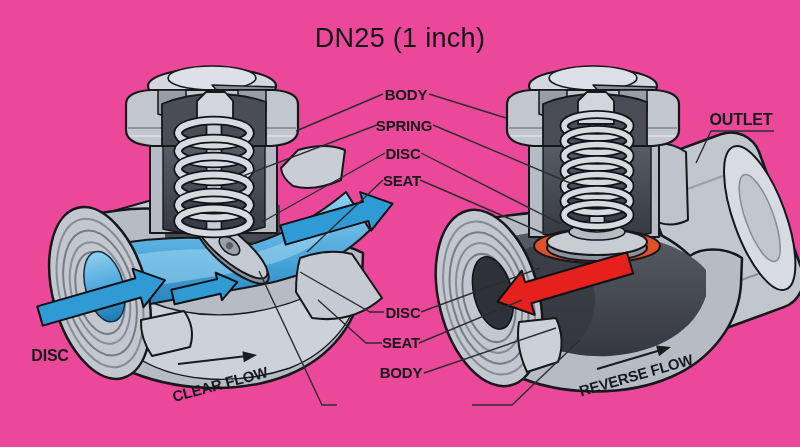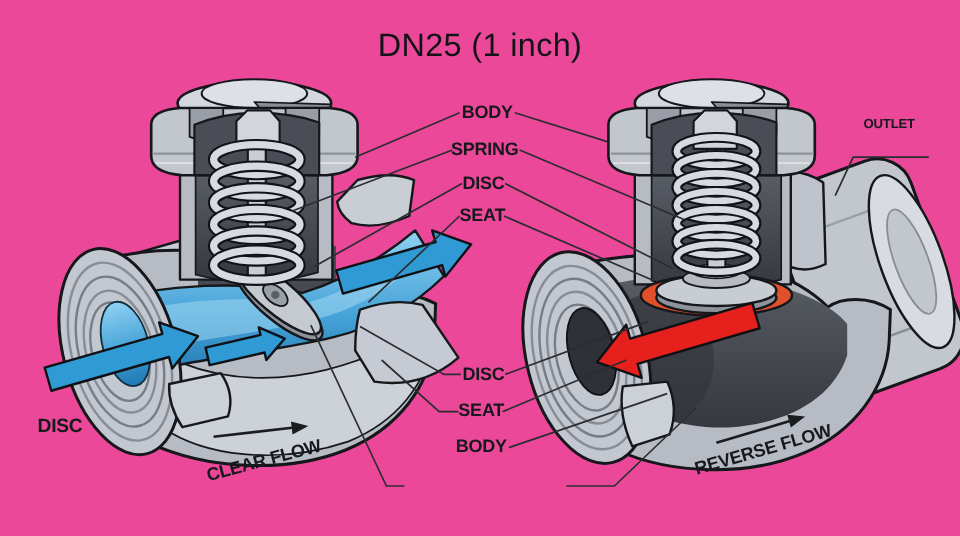--- a/index.html
+++ b/index.html
@@ -6,21 +6,21 @@
   .stage{position:relative;width:800px;height:447px;background:#ec4899;overflow:hidden;
          font-family:"Liberation Sans",sans-serif;}
   .stage svg{position:absolute;left:0;top:0;}
   .lbl{position:absolute;white-space:nowrap;font:700 15px/1 "Liberation Sans",sans-serif;
        color:#17191d;letter-spacing:-0.2px;transform:translate(-50%,-50%);}
   .title{left:400px;top:38px;font:500 27px/1 "Liberation Sans",sans-serif;letter-spacing:.3px;color:#121316;}
   .body-top{left:406px;top:94px;}
   .spring-top{left:404px;top:125px;}
   .disc-top{left:403px;top:153px;}
   .seat-top{left:402px;top:180px;}
-  .outlet{left:741px;top:104px;font-size:11px;text-align:right;}
+  .outlet{left:741px;top:120px;font-size:16px;text-align:right;}
   .inlet{left:50px;top:356px;font-size:16px;}
   .clear-flow{left:220px;top:384px;transform:translate(-50%,-50%) rotate(-15deg);}
   .reverse-flow{left:636px;top:375px;transform:translate(-50%,-50%) rotate(-16deg);}
   .disc-bottom{left:403px;top:312px;}
   .seat-bottom{left:401px;top:342px;}
   .body-bottom{left:401px;top:372px;}
   .flow-direction{left:404px;top:405px;}
 </style>
 </head>
 <body>

